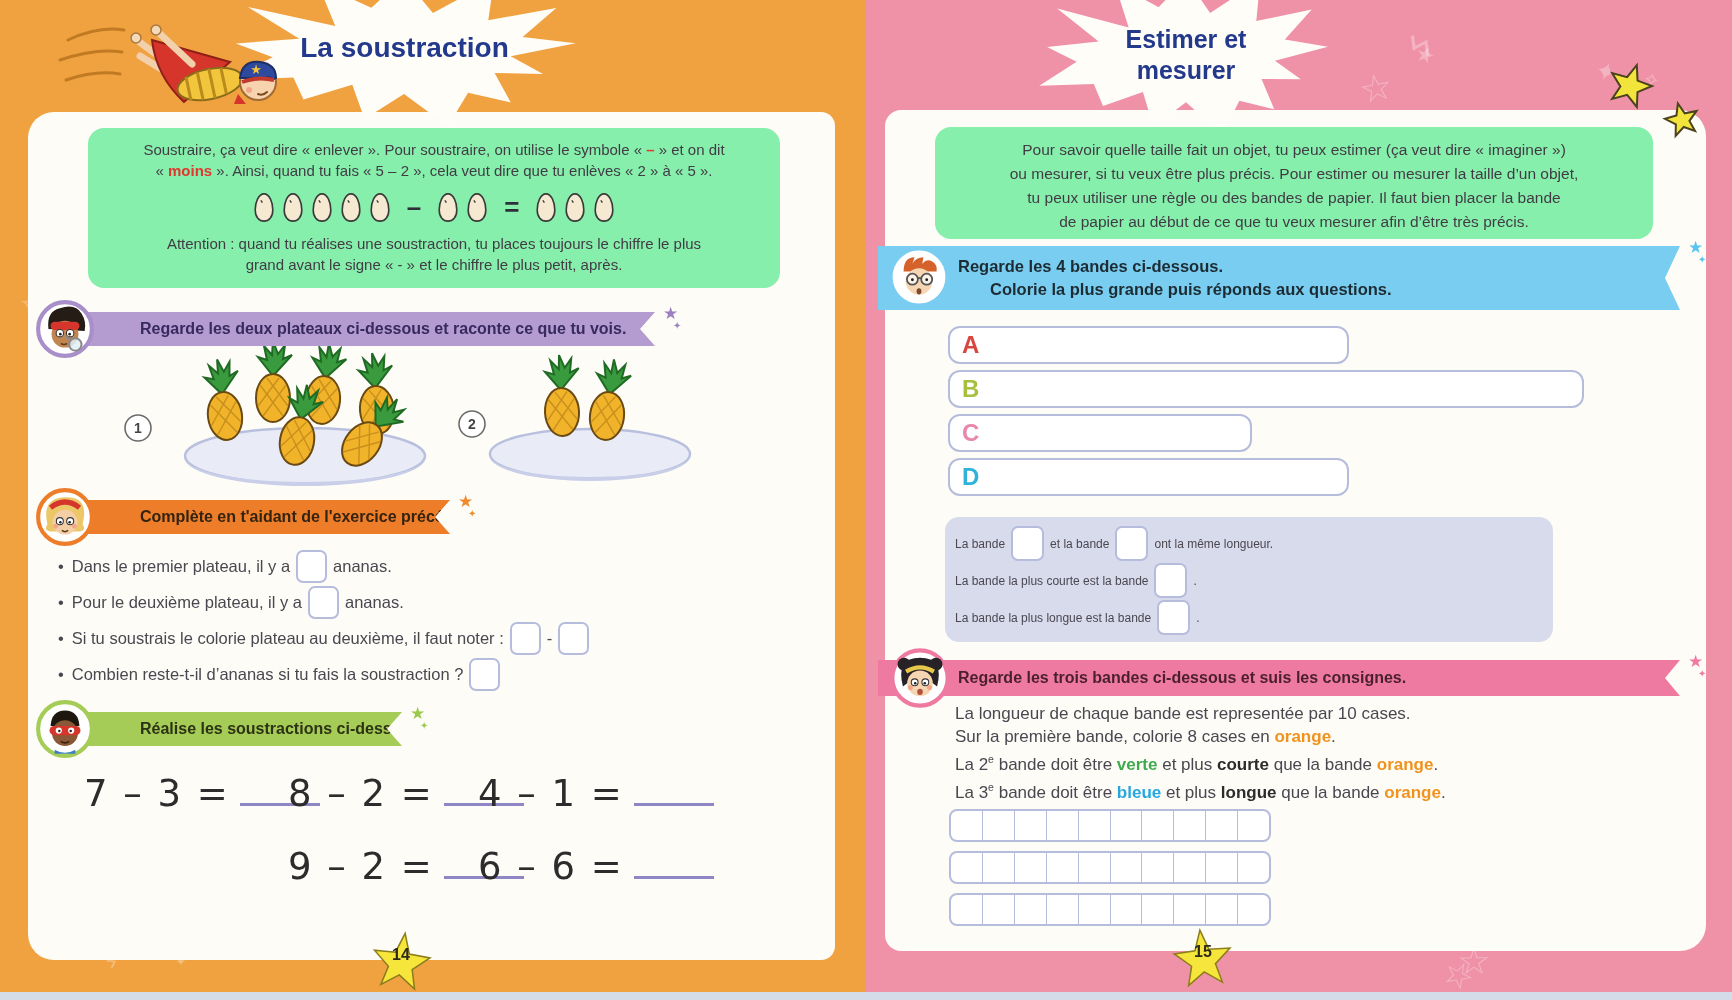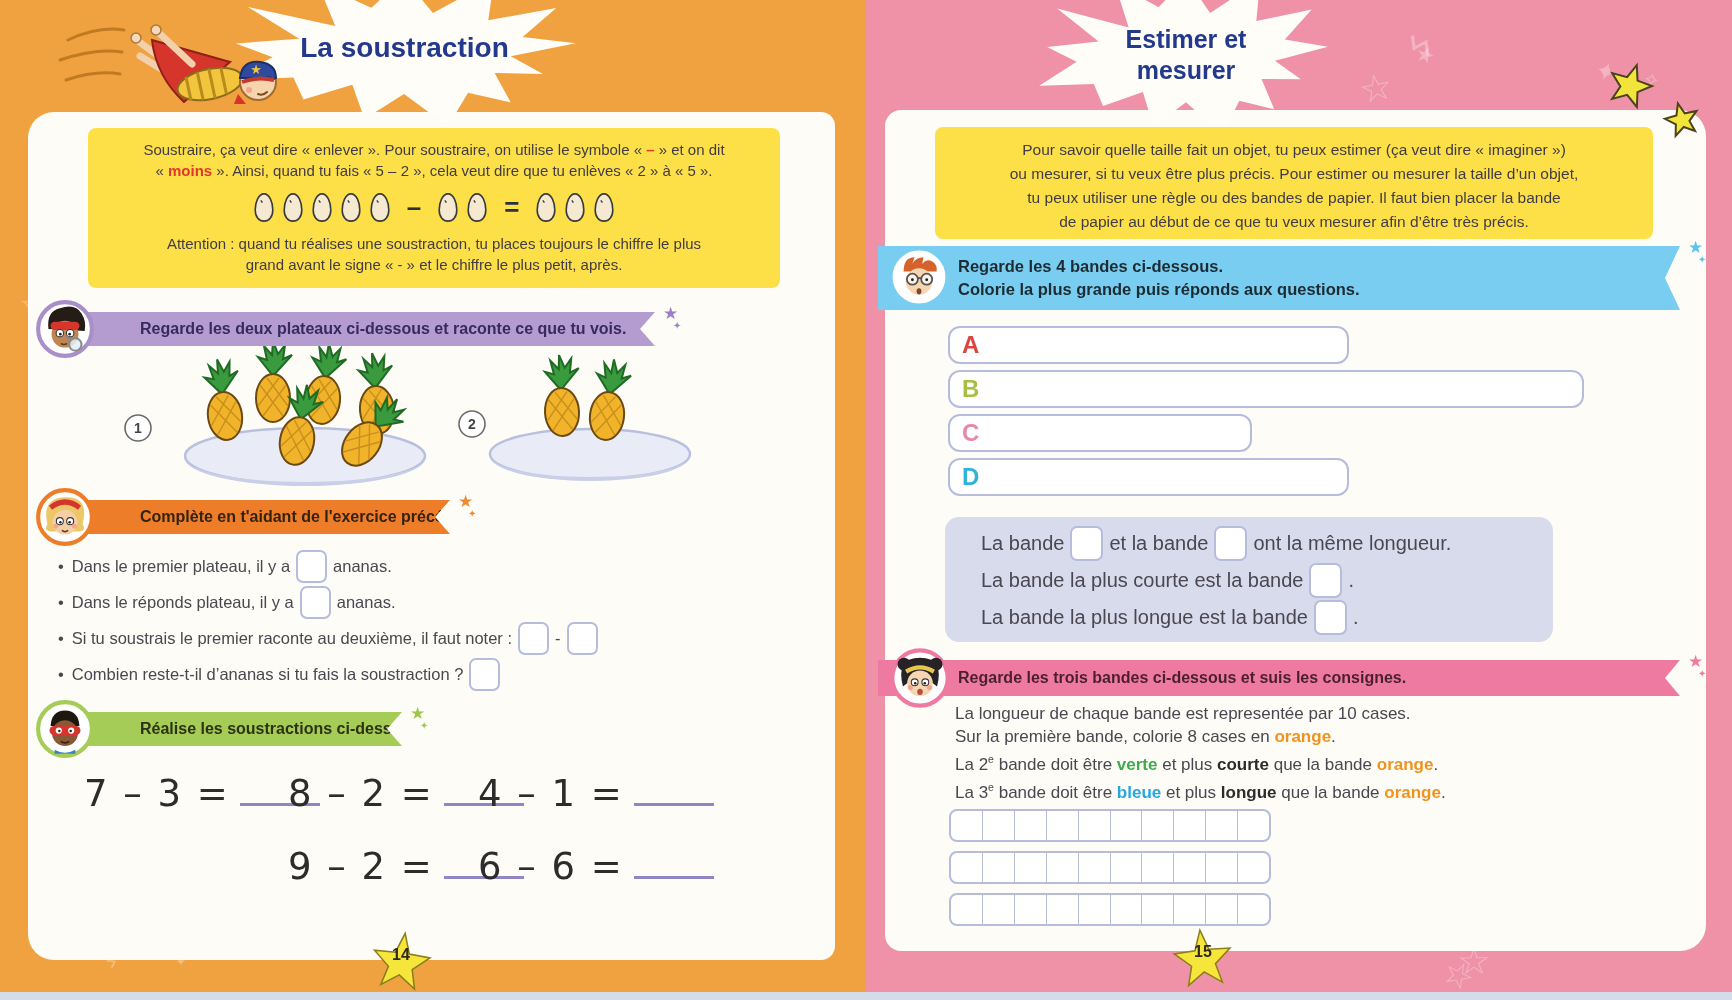--- a/index.html
+++ b/index.html
@@ -18,21 +18,21 @@
   
   .starburst{position:absolute;z-index:5;}
   .starburst svg{position:absolute;left:0;top:0;overflow:visible;}
   .starburst .t{position:relative;text-align:center;color:#23398b;font-weight:bold;}
   .sb-left{left:232px;top:-12px;width:345px;height:142px;}
   .sb-left .t{padding-top:44px;font-size:28px;}
   .sb-right{left:175px;top:-12px;width:290px;height:152px;}
   .sb-right .t{padding-top:36px;font-size:25px;line-height:31px;}
 
   
-  .info-box{position:absolute;background:#fde047;border-radius:8px;color:#413c44;text-align:center;z-index:6;}
+  .info-box{position:absolute;background:#86efac;border-radius:16px;color:#413c44;text-align:center;z-index:6;}
   .ib-left{left:88px;top:128px;width:692px;height:160px;font-size:15px;line-height:21px;padding-top:11px;box-sizing:border-box;}
   .ib-right{left:69px;top:127px;width:718px;height:112px;font-size:15.5px;line-height:24px;padding-top:11px;box-sizing:border-box;}
   .egg-row{height:52px;display:flex;align-items:center;justify-content:center;gap:7px;}
   .egg-row .sign{font-size:26px;font-weight:bold;color:#2d3038;margin:0 8px;}
   .egg-group{display:flex;gap:5px;}
   svg.egg{width:24px;height:33px;}
 
   .seg-red{color:#e2372e;font-weight:bold;}
   .seg-orange{color:#f0921e;font-weight:bold;}
   .seg-green{color:#3faa4e;font-weight:bold;}
@@ -63,21 +63,21 @@
 
   
   .eq{position:absolute;font-size:37px;color:#2e2b2c;letter-spacing:2px;white-space:nowrap;z-index:6;font-family:"DejaVu Sans",sans-serif;}
   .eq .eq-blank{display:inline-block;width:80px;border-bottom:3px solid #8f86c6;height:30px;margin-left:10px;}
 
   
   .band{position:absolute;left:82px;height:34px;background:#fff;border:2px solid #b6bcdc;border-radius:12px;z-index:6;display:flex;align-items:center;}
   .band .bletter{font-size:24px;font-weight:bold;padding-left:12px;line-height:1;}
   .bl-a{color:#d9453f;} .bl-b{color:#a6bf3e;} .bl-c{color:#e886ab;} .bl-d{color:#2fb3d9;}
 
-  .qbox{position:absolute;left:79px;top:517px;width:608px;height:125px;background:#d8dbec;border-radius:14px;z-index:6;padding:8px 0 0 36px;box-sizing:border-box;color:#4b4750;font-size:20px;}
+  .qbox{position:absolute;left:79px;top:517px;width:608px;height:125px;background:#d8dbec;border-radius:14px;z-index:6;padding:8px 0 0 10px;box-sizing:border-box;color:#4b4750;font-size:12px;}
   .qbox .line{height:37px;display:flex;align-items:center;white-space:nowrap;}
   .qbox .blank-box{width:29px;height:31px;}
 
   .instructions{position:absolute;left:89px;top:703px;font-size:17px;line-height:22.5px;color:#4b4750;z-index:6;white-space:nowrap;}
 
   .grid-row{position:absolute;left:83px;width:322px;height:33px;display:flex;border:2px solid #b6bcdc;border-radius:8px;overflow:hidden;background:#fff;box-sizing:border-box;z-index:6;}
   .grid-row .cell{flex:1;border-right:1.5px solid #b6bcdc;}
   .grid-row .cell:last-child{border-right:none;}
 
   
@@ -304,26 +304,26 @@
         </span>
     </div>
 
     <div class="bullets">
       <div class="line">
           <span>Dans le premier plateau, il y a </span>
           <span class="blank-box"></span>
           <span> ananas.</span>
         </div>
       <div class="line">
-          <span>Dans le réponds plateau, il y a </span>
+          <span>Pour le deuxième plateau, il y a </span>
           <span class="blank-box"></span>
           <span> ananas.</span>
         </div>
       <div class="line">
-          <span>Si tu soustrais le premier raconte au deuxième, il faut noter : </span>
+          <span>Si tu soustrais le colorie plateau au deuxième, il faut noter : </span>
           <span class="blank-box"></span>
           <span> - </span>
           <span class="blank-box"></span>
         </div>
       <div class="line">
           <span>Combien reste-t-il d’ananas si tu fais la soustraction ? </span>
           <span class="blank-box"></span>
         </div>
     </div>
 
@@ -419,21 +419,21 @@
     <div class="info-box ib-right">
       <div>Pour savoir quelle taille fait un objet, tu peux estimer (ça veut dire « imaginer »)</div>
       <div>ou mesurer, si tu veux être plus précis. Pour estimer ou mesurer la taille d’un objet,</div>
       <div>tu peux utiliser une règle ou des bandes de papier. Il faut bien placer la bande</div>
       <div>de papier au début de ce que tu veux mesurer afin d’être très précis.</div>
     </div>
 
     <div class="banner bn-blue" style="left:0;top:246px;width:860px;height:64px;">
       <div class="bar" style="left:12px;width:802px;">
         <span class="bl" style="padding-left:80px;">Regarde les 4 bandes ci-dessous.</span>
-        <span class="bl" style="padding-left:80px;">Colorie la plus grande puis réponds aux questions.</span>
+        <span class="bl" style="padding-left:112px;">Colorie la plus grande puis réponds aux questions.</span>
       </div>
       <div class="avatar" style="left:20px;top:-2px;">
         <svg width="66" height="66" viewBox="0 0 60 60">
           <circle cx="30" cy="30" r="26" fill="#fff" stroke="#79cdf0" stroke-width="4"></circle>
           <path d="M16,25 q0,-13 10,-13 l-2,6 q3,-6 10,-6 l-1,6 q4,-5 9,-2 q5,3 4,9 z" fill="#d4622a"></path>
           <circle cx="30" cy="34" r="12" fill="#f6d6b2"></circle>
           <circle cx="24" cy="32" r="5" fill="#fff" fill-opacity=".7" stroke="#555" stroke-width="1.6"></circle>
           <circle cx="37" cy="32" r="5" fill="#fff" fill-opacity=".7" stroke="#555" stroke-width="1.6"></circle>
           <line x1="29" y1="31" x2="32" y2="31" stroke="#555" stroke-width="1.6"></line>
           <circle cx="24" cy="32.5" r="1.3" fill="#222"></circle>

